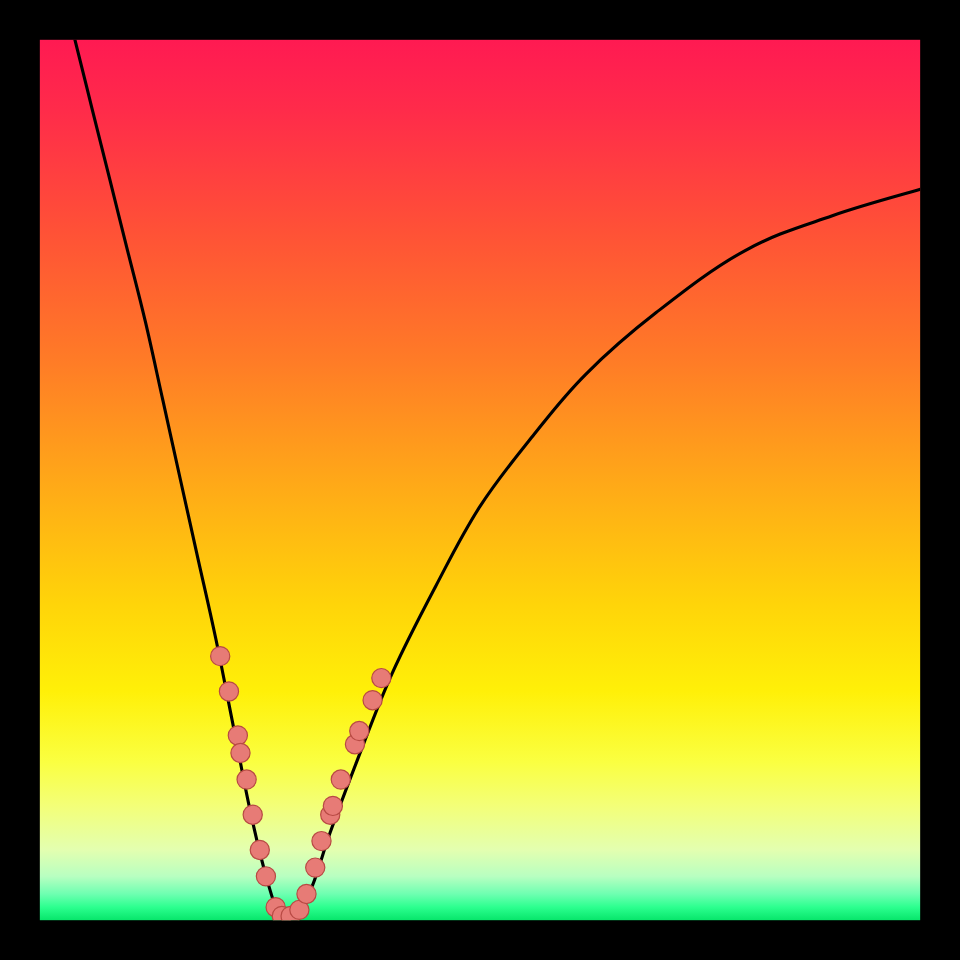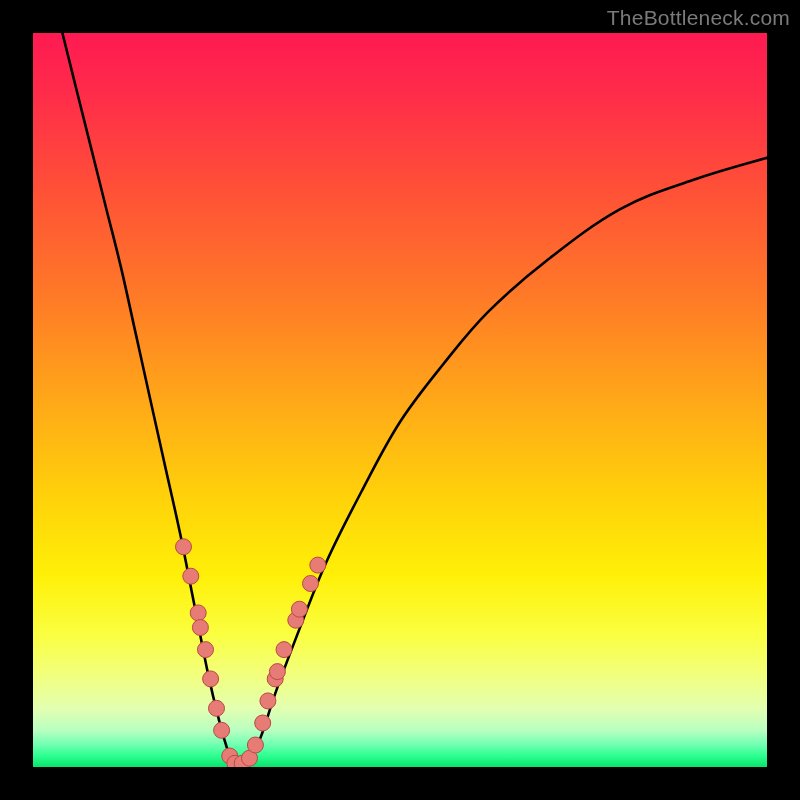--- a/index.html
+++ b/index.html
@@ -89,14 +89,13 @@
           <circle cx="242.2" cy="645.9" r="8" fill="#e77b76" stroke="#b84a44" stroke-width="1"></circle>
           <circle cx="244.4" cy="638.6" r="8" fill="#e77b76" stroke="#b84a44" stroke-width="1"></circle>
           <circle cx="251.0" cy="616.6" r="8" fill="#e77b76" stroke="#b84a44" stroke-width="1"></circle>
           <circle cx="262.8" cy="587.2" r="8" fill="#e77b76" stroke="#b84a44" stroke-width="1"></circle>
           <circle cx="266.4" cy="576.2" r="8" fill="#e77b76" stroke="#b84a44" stroke-width="1"></circle>
           <circle cx="277.5" cy="550.5" r="8" fill="#e77b76" stroke="#b84a44" stroke-width="1"></circle>
           <circle cx="284.8" cy="532.1" r="8" fill="#e77b76" stroke="#b84a44" stroke-width="1"></circle>
         </g>
     </svg>
   </div>
-  <div class="watermark">TheBottleneck.com</div>
 </div>
 
 </body></html>

